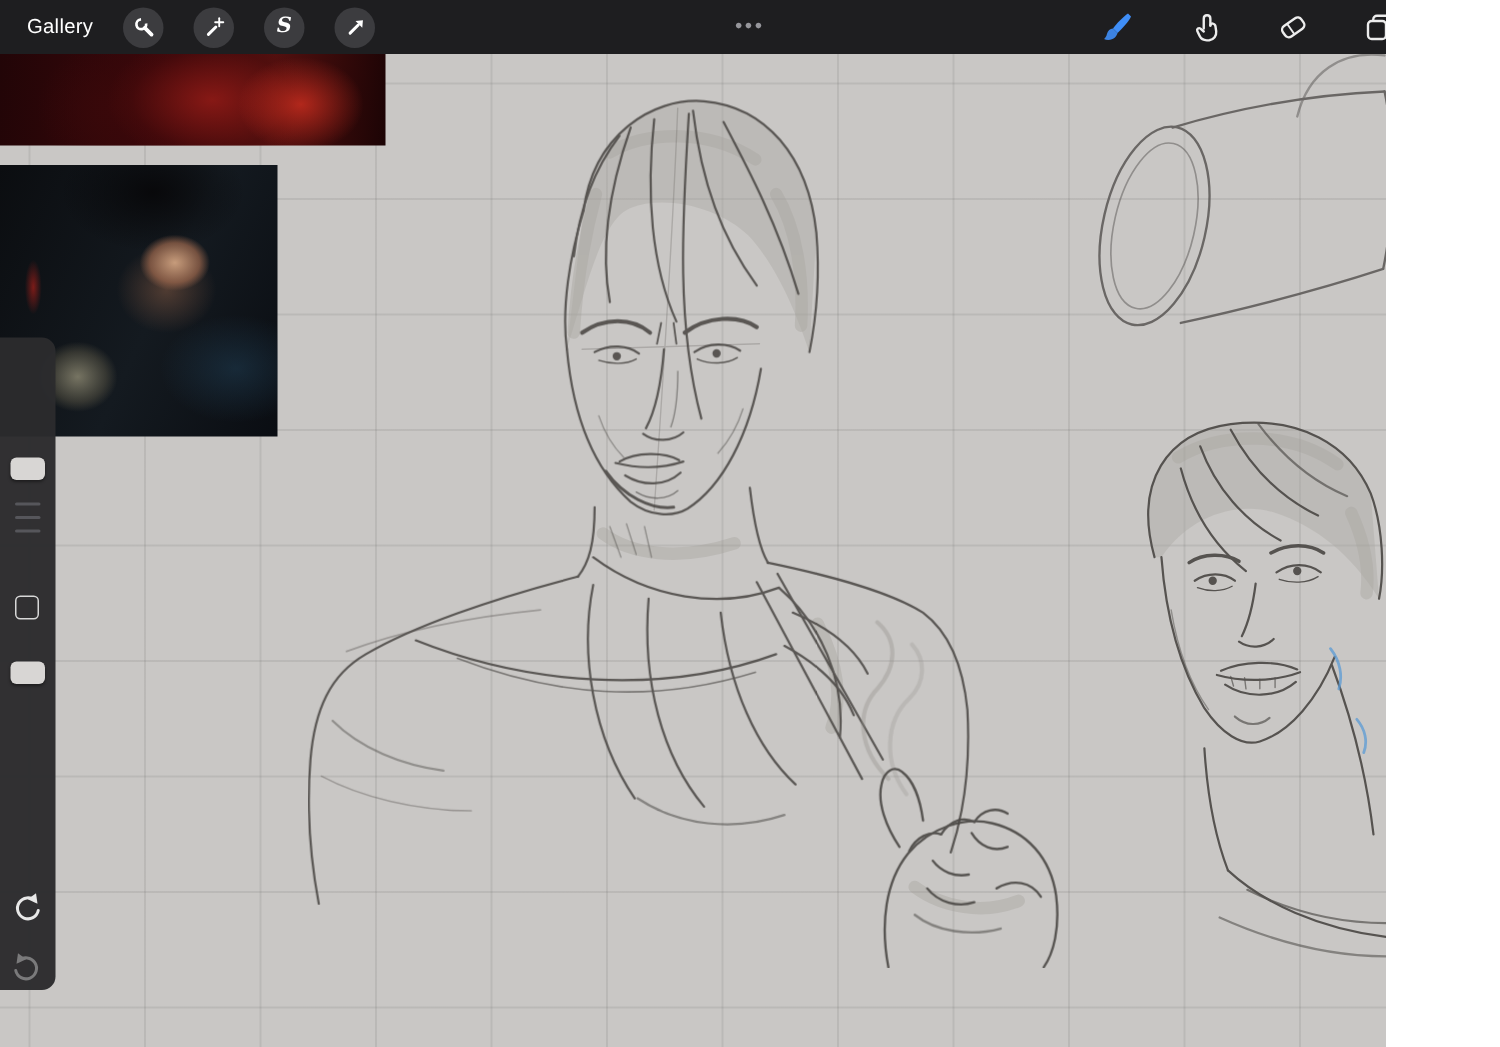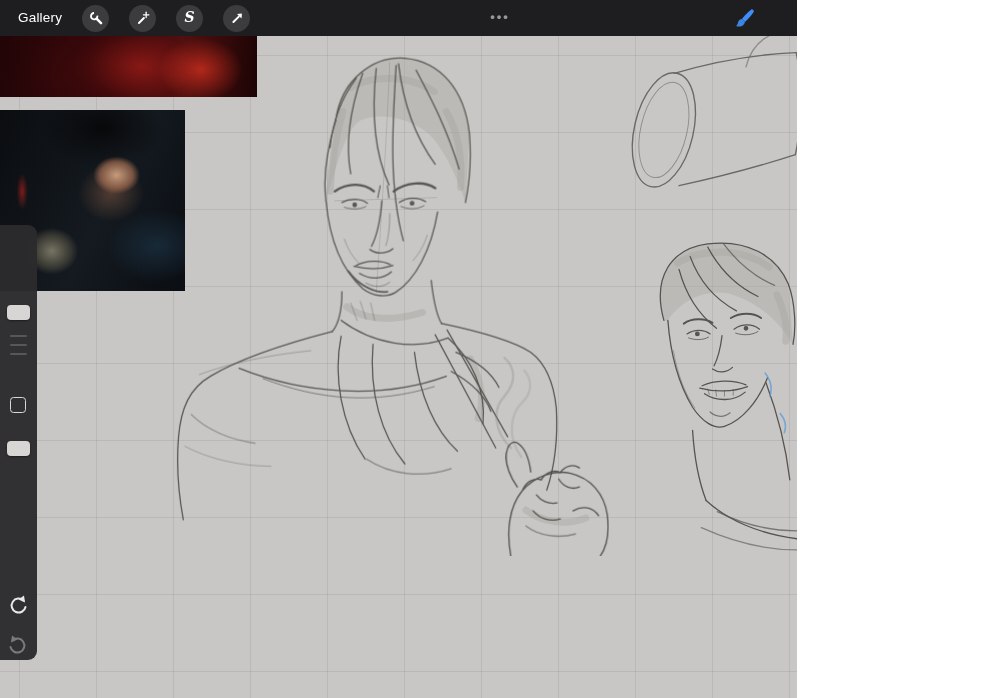--- a/index.html
+++ b/index.html
@@ -1,18 +1,18 @@
 <!DOCTYPE html>
 <html><head>
 <meta charset="utf-8">
 <style>
   * { margin:0; padding:0; box-sizing:border-box; }
   html,body { width:1000px; height:698px; overflow:hidden; }
   body { font-family:"Liberation Sans", sans-serif; }
-  #stage { position:relative; width:797px; height:698px; background:#c9c7c5; overflow:hidden;padding-left:45px; }
+  #stage { position:relative; width:924px; height:698px; background:#c9c7c5; overflow:hidden;padding-left:45px; }
 
   
   #canvas {
     position:absolute; inset:0; z-index:1;
     background-color:#c9c7c5;
     background-image:
       linear-gradient(to right, rgba(110,110,108,0.16) 1px, transparent 1px),
       linear-gradient(to bottom, rgba(110,110,108,0.16) 1px, transparent 1px);
     background-size:77px 77px;
     background-position:19px 55px;

